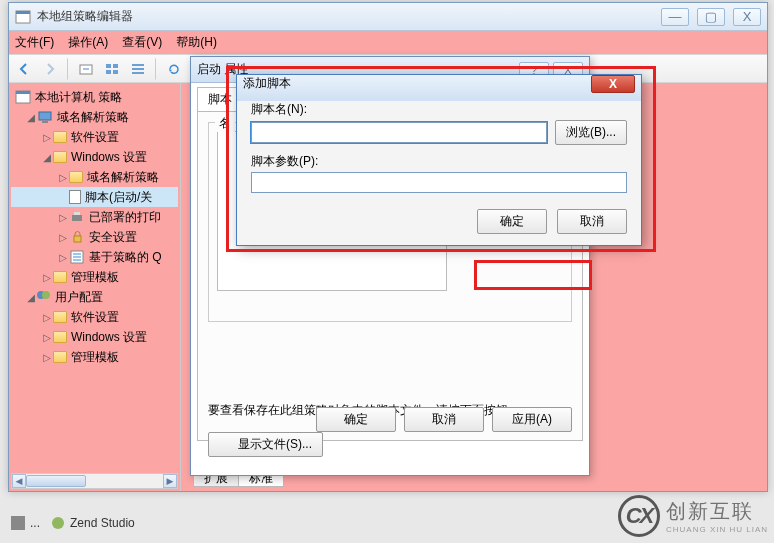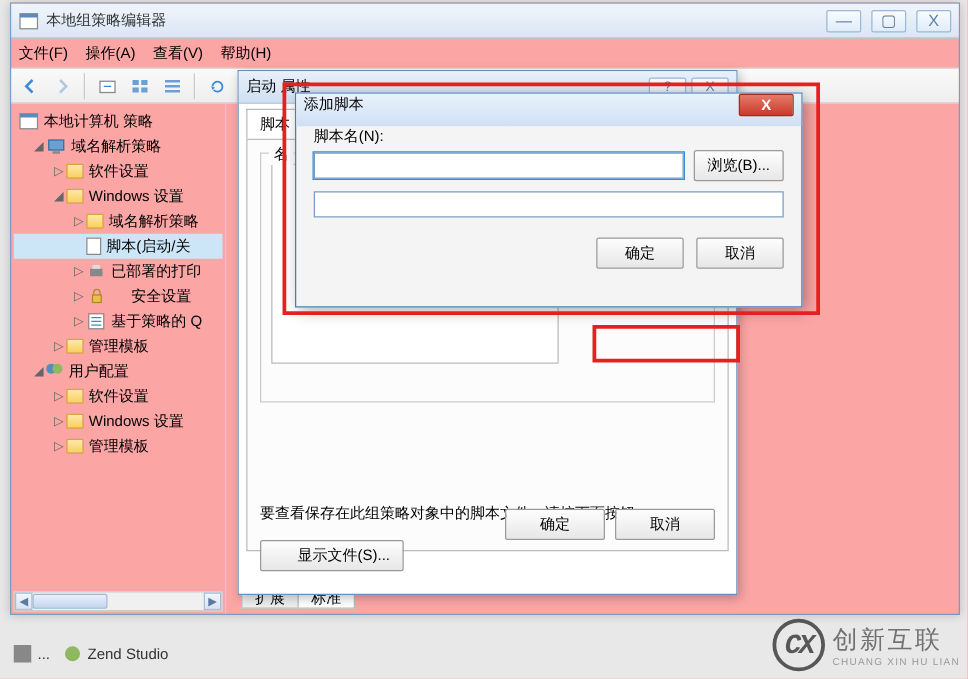--- a/index.html
+++ b/index.html
@@ -67,21 +67,21 @@
 .add-body .row { display:flex; align-items:center; margin-bottom:8px; gap:8px; }
 .add-body input[type=text] { flex:1; height:21px; border:1px solid #7a9cc0; padding:0 4px; background:#fff; }
 .add-body input.focused { outline:1px solid #3a8bd6; }
 .add-bottom { display:flex; justify-content:flex-end; gap:10px; padding:8px 14px 12px; }
 
 
 .hl { position:absolute; border:3px solid #e62020; pointer-events:none; z-index:20; }
 
 
 .watermark { position:absolute; right:6px; bottom:6px; display:flex; align-items:center; gap:6px; opacity:0.8; z-index:30;}
-.watermark .cx { width:42px; height:42px; border:3px solid #333; border-radius:50%; display:flex; align-items:center; justify-content:center; font-size:22px; font-weight:bold; color:#333; font-style:italic; letter-spacing:-2px;font-family:Liberation Mono, monospace;}
+.watermark .cx { width:42px; height:42px; border:3px solid #333; border-radius:50%; display:flex; align-items:center; justify-content:center; font-size:22px; font-weight:bold; color:#333; font-style:italic; letter-spacing:-2px;}
 .wm-text { font-size:20px; color:#555; letter-spacing:2px; }
 .wm-sub { font-size:8px; color:#888; letter-spacing:1px; }
 
 .taskbar-hint { position:absolute; left:10px; bottom:12px; display:flex; gap:10px; color:#333; }
 .taskbar-hint .item { display:flex; align-items:center; gap:4px; }
 
 svg.ico { width:16px; height:16px; }
 </style>
 </head>
 <body>
@@ -198,21 +198,21 @@
             <rect x="5" y="3" width="6" height="3" fill="#ddd"></rect>
           </svg>
           <span style="margin-left:4px">已部署的打印</span>
         </div>
       <div class="tree-node" style="padding-left:46px">
           <span class="exp">▷</span>
           <svg class="ico" viewBox="0 0 16 16">
             <rect x="5" y="7" width="7" height="6" fill="#e8c050" stroke="#b08820"></rect>
             <path d="M6 7 v-2 a2.5 2.5 0 0 1 5 0 v2" stroke="#b08820" fill="none"></path>
           </svg>
-          <span style="margin-left:20px">安全设置</span>
+          <span style="margin-left:4px">安全设置</span>
         </div>
       <div class="tree-node" style="padding-left:46px">
           <span class="exp">▷</span>
           <svg class="ico" viewBox="0 0 16 16">
             <rect x="2" y="2" width="12" height="12" fill="#fff" stroke="#888"></rect>
             <path d="M4 5 h8 M4 8 h8 M4 11 h8" stroke="#3a8bd6"></path>
           </svg>
           <span style="margin-left:4px">基于策略的 Q</span>
         </div>
       <div class="tree-node" style="padding-left:30px">
@@ -271,35 +271,37 @@
   <div class="prop-body">
     <fieldset class="prop-group">
       <legend>名</legend>
       <div style="background:#fff; border:1px solid #bbb; width:230px; height:160px;"></div>
     </fieldset>
     <div class="hint-text">要查看保存在此组策略对象中的脚本文件，请按下面按钮。</div>
     <div class="btn showfiles-btn">显示文件(S)...</div>
     <div class="bottom-btns">
       <div class="btn">确定</div>
       <div class="btn">取消</div>
+      <div class="btn">应用(A)</div>
     </div>
   </div>
 </div>
 
 <div class="add-dialog">
   <div class="add-title">
     <span style="flex:1">添加脚本</span>
     <div class="closebtn">X</div>
   </div>
   <div class="add-body">
     <label>脚本名(N):</label>
     <div class="row">
       <input type="text" class="focused" value="" style="">
       <div class="btn" style="min-width:72px">浏览(B)...</div>
     </div>
+    <label>脚本参数(P):</label>
     <div class="row">
       <input type="text" value="" style="">
     </div>
   </div>
   <div class="add-bottom">
     <div class="btn" style="min-width:70px">确定</div>
     <div class="btn" style="min-width:70px">取消</div>
   </div>
 </div>
 

